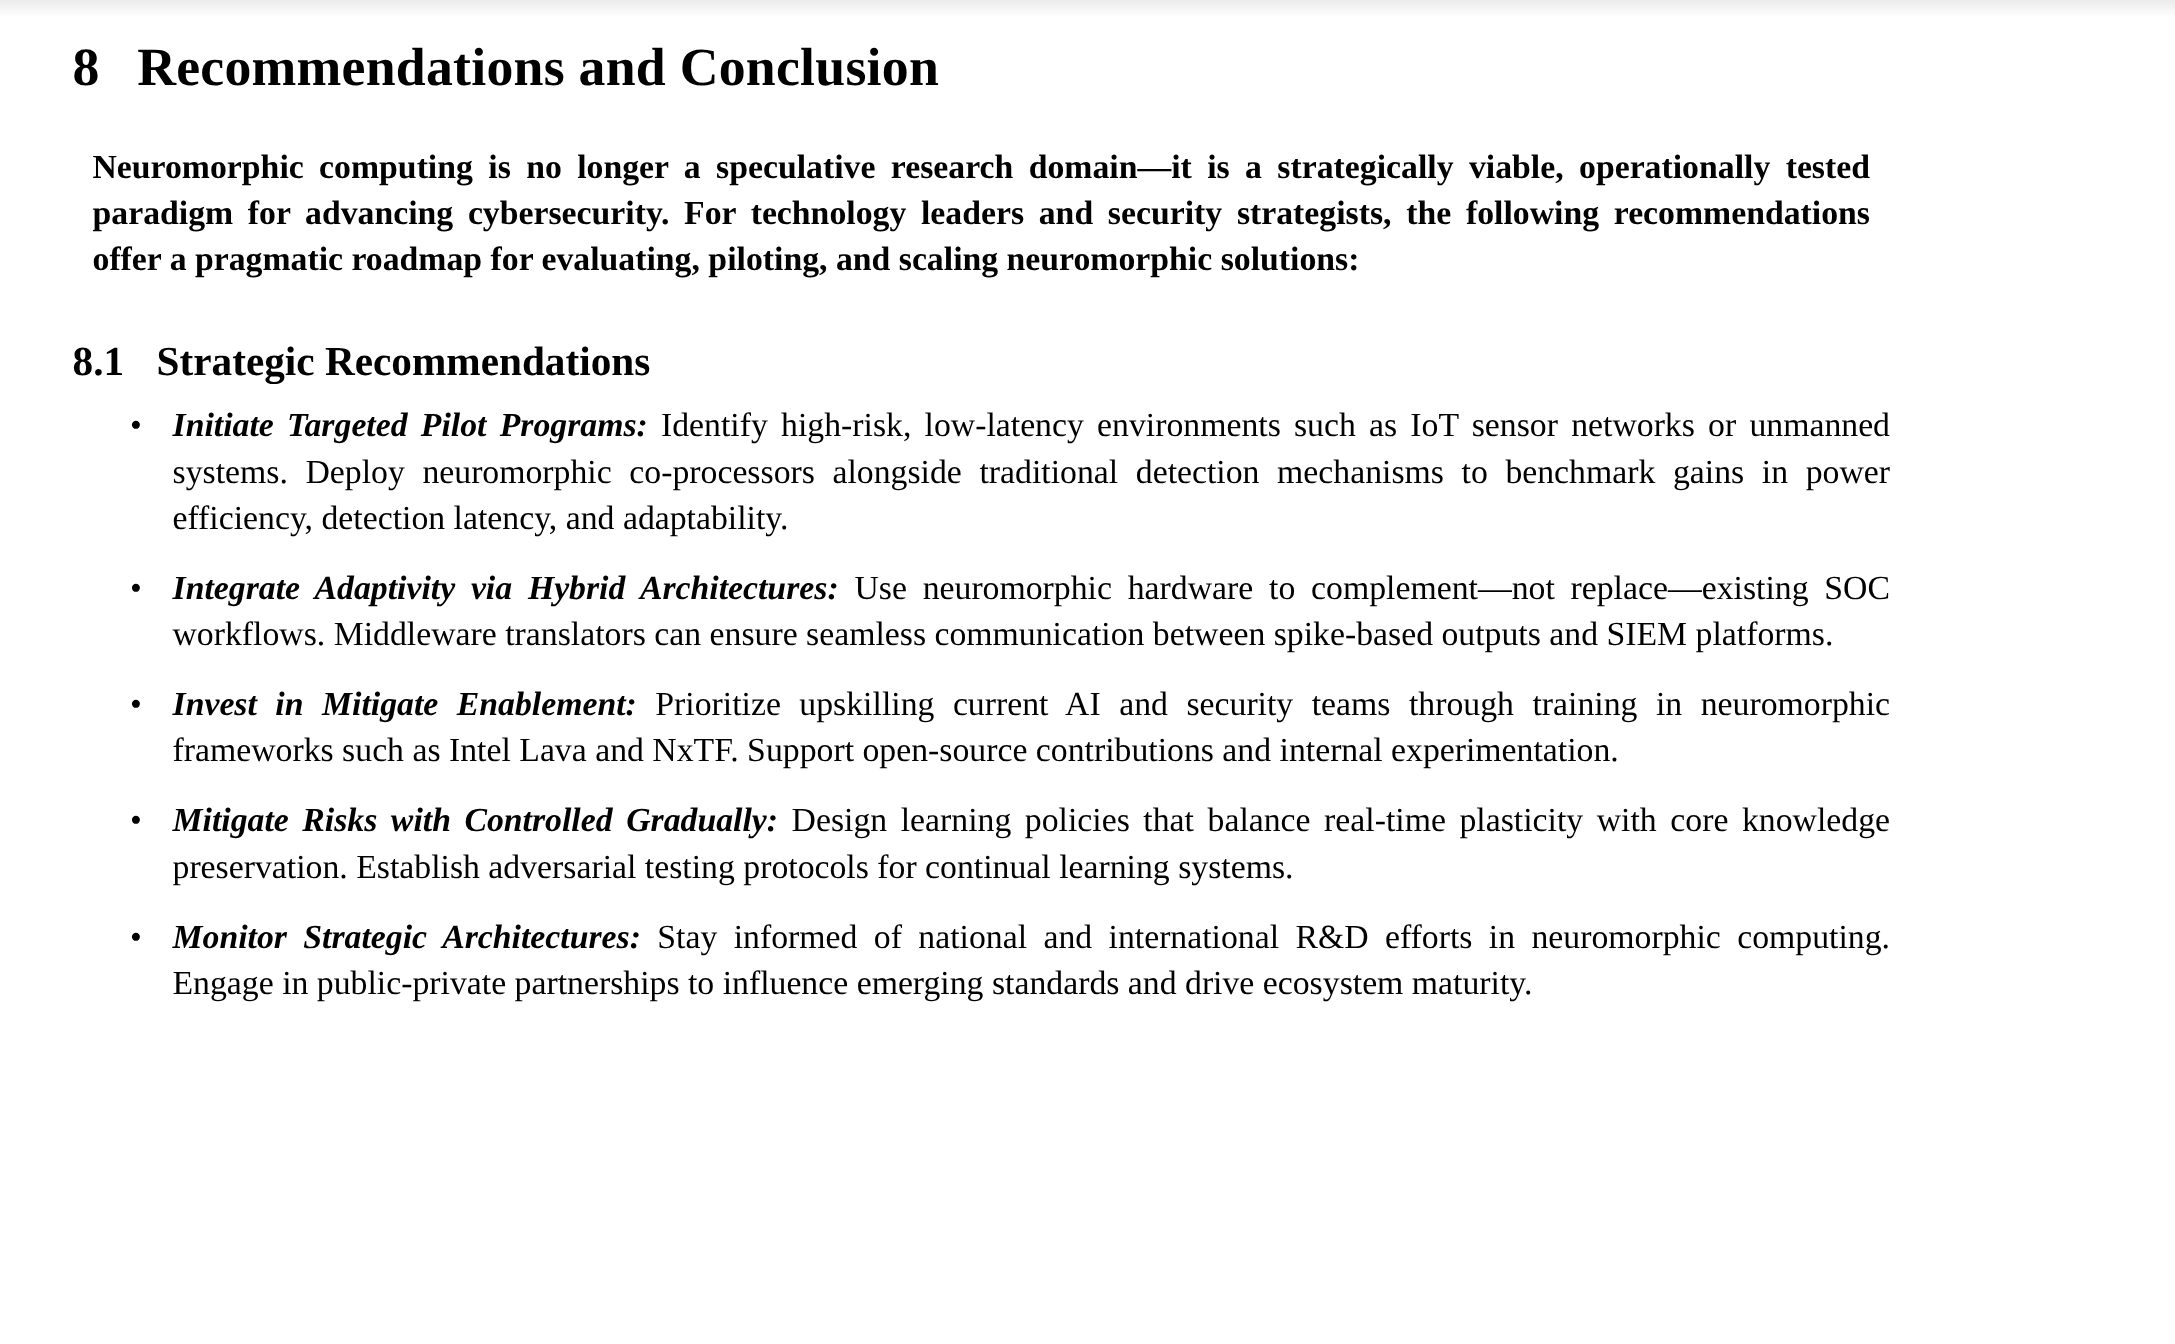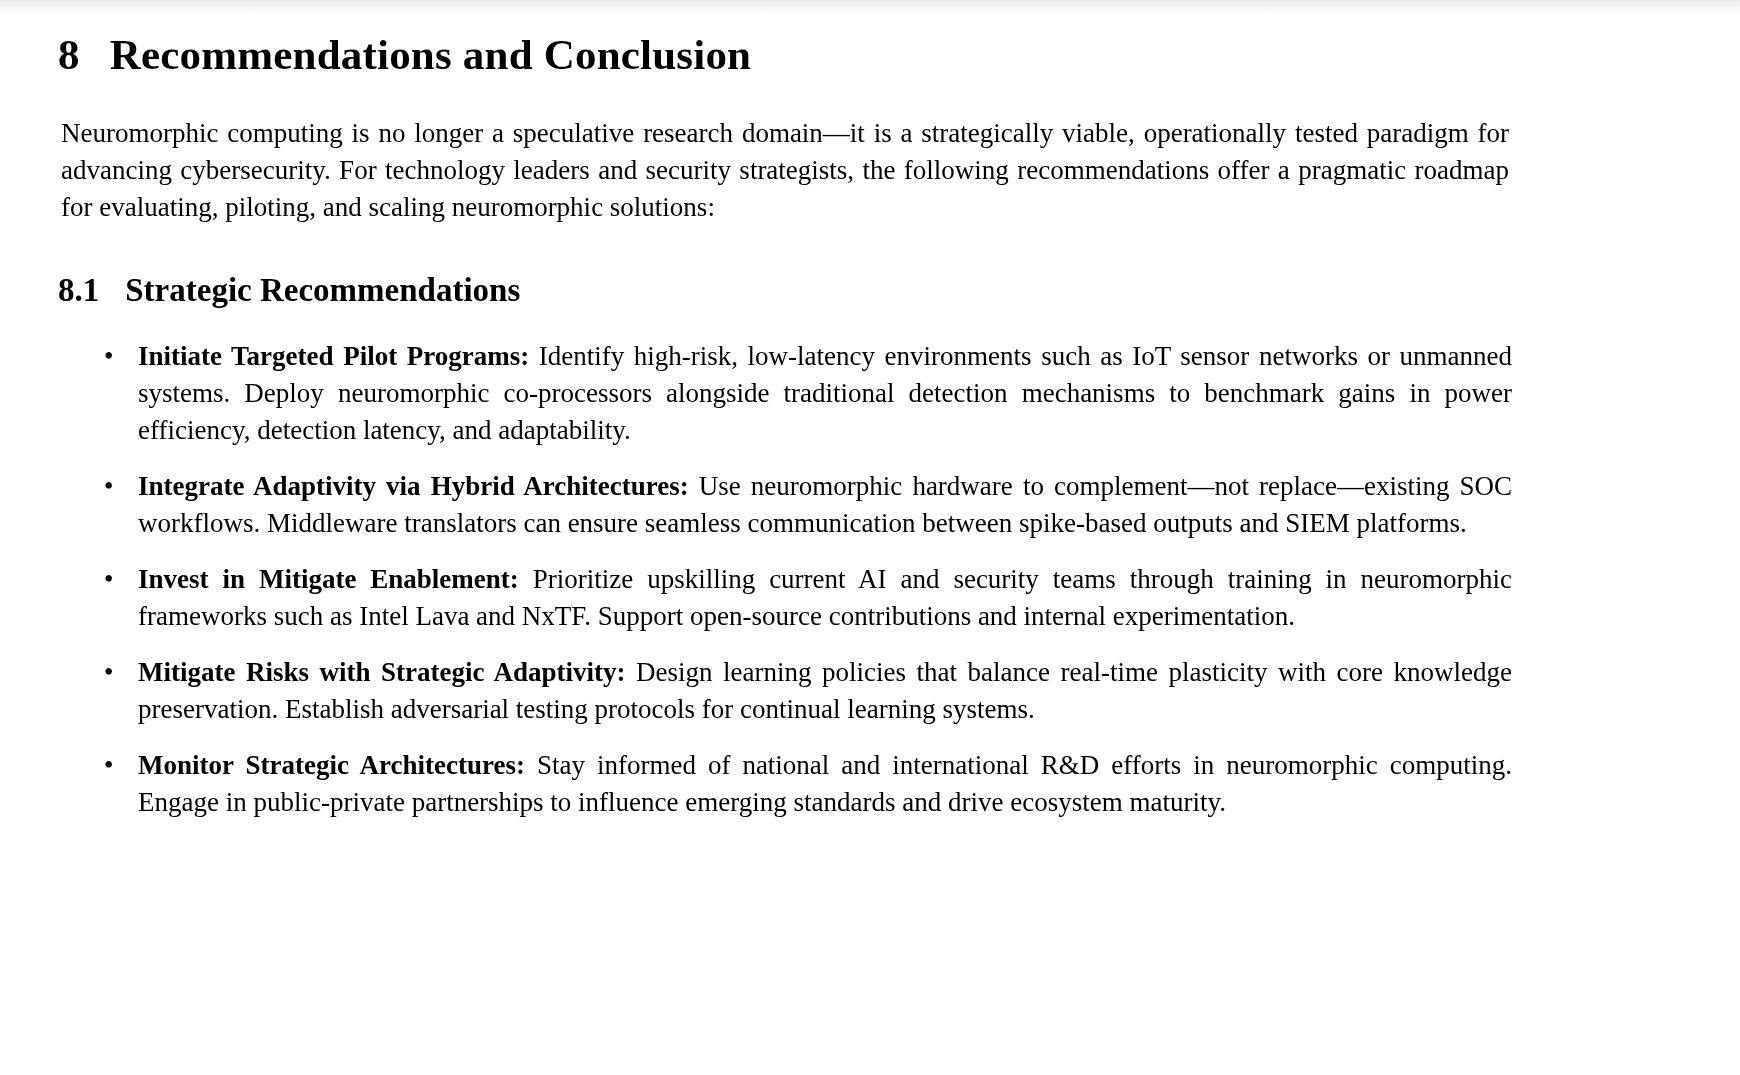--- a/index.html
+++ b/index.html
@@ -29,27 +29,28 @@
     font-size: 43px;
     font-weight: 700;
     margin: 0 0 36px 0;
     line-height: 1.15;
     letter-spacing: 0.2px;
   }
   h1.section .sec-num { margin-right: 30px; }
   p.intro {
     font-size: 27px;
     line-height: 37px;
-    margin: 3px;
+    margin: 16px;
     text-align: justify;
+    font-weight: bold;
   }
   h2.subsection {
     font-size: 33px;
     font-weight: 700;
-    margin: 46px 0 28px 0;
+    margin: 46px 0 12px 0;
     line-height: 1.15;
   }
   h2.subsection .sec-num { margin-right: 26px; }
   ul.rec-list {
     list-style: none;
     margin: 0;
     padding: 0;
   }
   ul.rec-list li {
     position: relative;
@@ -57,21 +58,21 @@
     margin-bottom: 19px;
     font-size: 27px;
     line-height: 37px;
     text-align: justify;
   }
   ul.rec-list li .marker {
     position: absolute;
     left: 46px;
     top: 0;
   }
-  .b { font-weight: 700; }
+  .b { font-weight: 700; font-style: italic; }
 </style>
 </head>
 <body>
 
 <div class="page">
   <div class="top-shade"></div>
 
   <h1 class="section">
     <span class="sec-num">8</span><span>Recommendations and Conclusion</span>
   </h1>
@@ -86,19 +87,19 @@
     <li>
       <span class="marker">•</span><span class="b">Initiate Targeted Pilot Programs:</span><span> Identify high-risk, low-latency environments such as IoT sensor networks or unmanned systems. Deploy neuromorphic co-processors alongside traditional detection mechanisms to benchmark gains in power efficiency, detection latency, and adaptability.</span>
     </li>
     <li>
       <span class="marker">•</span><span class="b">Integrate Adaptivity via Hybrid Architectures:</span><span> Use neuromorphic hardware to complement—not replace—existing SOC workflows. Middleware translators can ensure seamless communication between spike-based outputs and SIEM platforms.</span>
     </li>
     <li>
       <span class="marker">•</span><span class="b">Invest in Mitigate Enablement:</span><span> Prioritize upskilling current AI and security teams through training in neuromorphic frameworks such as Intel Lava and NxTF. Support open-source contributions and internal experimentation.</span>
     </li>
     <li>
-      <span class="marker">•</span><span class="b">Mitigate Risks with Strategic Adaptivity:</span><span> Design learning policies that balance real-time plasticity with core knowledge preservation. Establish adversarial testing protocols for continual learning systems.</span>
+      <span class="marker">•</span><span class="b">Mitigate Risks with Controlled Gradually:</span><span> Design learning policies that balance real-time plasticity with core knowledge preservation. Establish adversarial testing protocols for continual learning systems.</span>
     </li>
     <li>
       <span class="marker">•</span><span class="b">Monitor Strategic Architectures:</span><span> Stay informed of national and international R&amp;D efforts in neuromorphic computing. Engage in public-private partnerships to influence emerging standards and drive ecosystem maturity.</span>
     </li>
   </ul>
 </div>
 
 </body></html>

